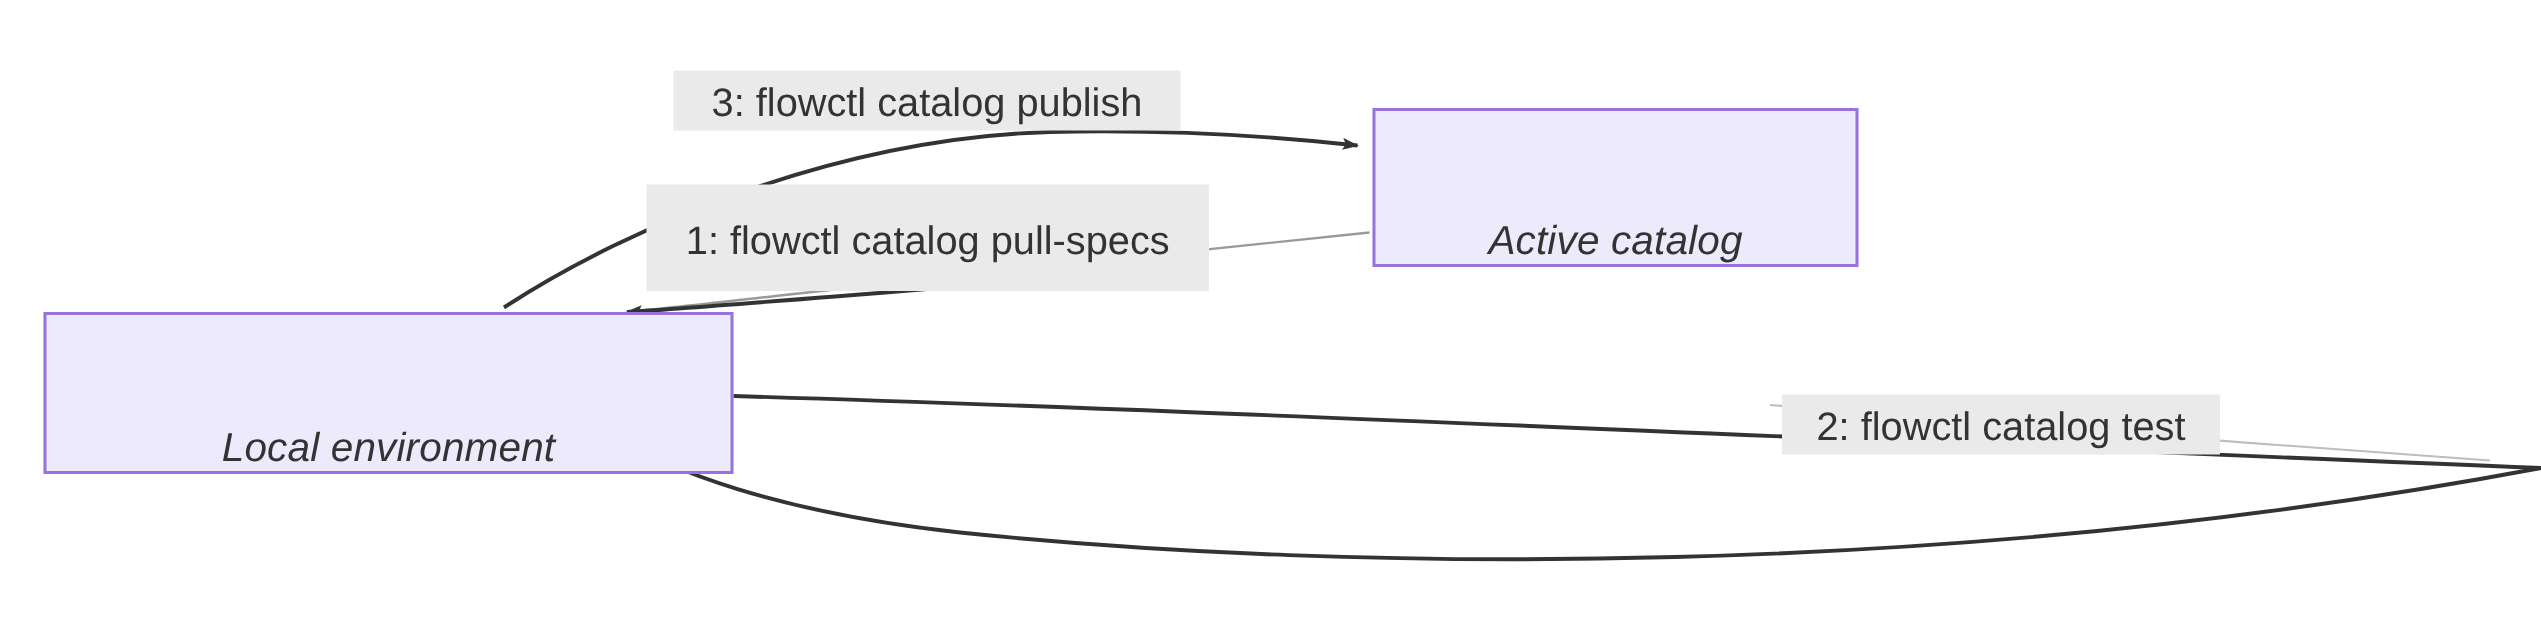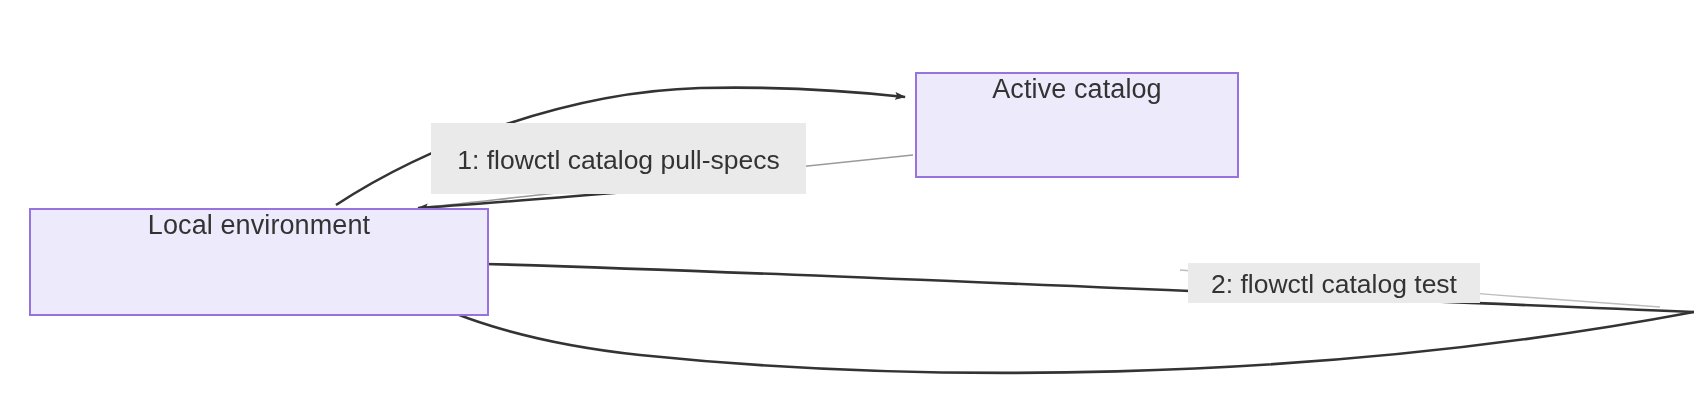--- a/index.html
+++ b/index.html
@@ -26,22 +26,23 @@
     width: 1694px;
     height: 414px;
     overflow: visible;
   }
   .node-box {
     position: absolute;
     box-sizing: border-box;
     background: #ECEAFB;
     border: 2.5px solid #9673DE;
     display: flex;
-    align-items: flex-start;
+    align-items: flex-end;
     justify-content: center;
+    font-style: italic;
   }
   .node-label {
     font-size: 27px;
     color: #333333;
     letter-spacing: 0.1px;
     white-space: nowrap;
   }
   #node-local {
     left: 29px;
     top: 208px;
@@ -110,18 +111,19 @@
   </svg>
 
   <div class="node-box" id="node-local">
     <span class="node-label">Local environment</span>
   </div>
 
   <div class="node-box" id="node-catalog">
     <span class="node-label">Active catalog</span>
   </div>
 
+  <div class="edge-label" id="edge-label-3">3: flowctl catalog publish</div>
 
   <div class="edge-label" id="edge-label-1">1: flowctl catalog pull-specs</div>
 
   <div class="edge-label" id="edge-label-2">2: flowctl catalog test</div>
 
 </div>
 
 </body></html>

